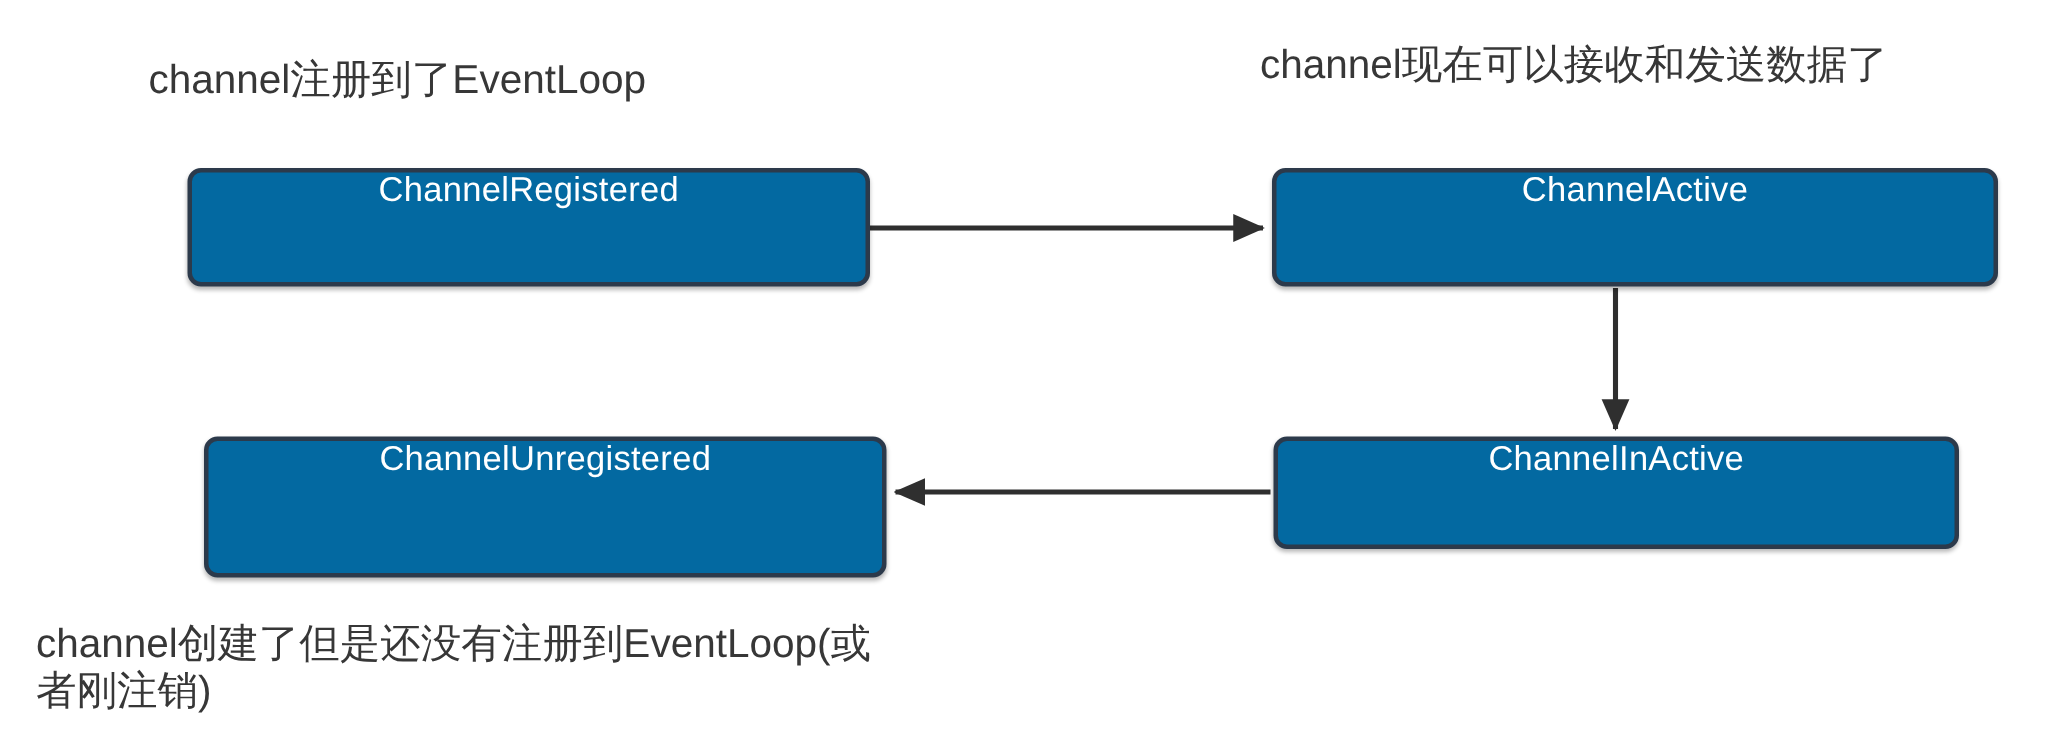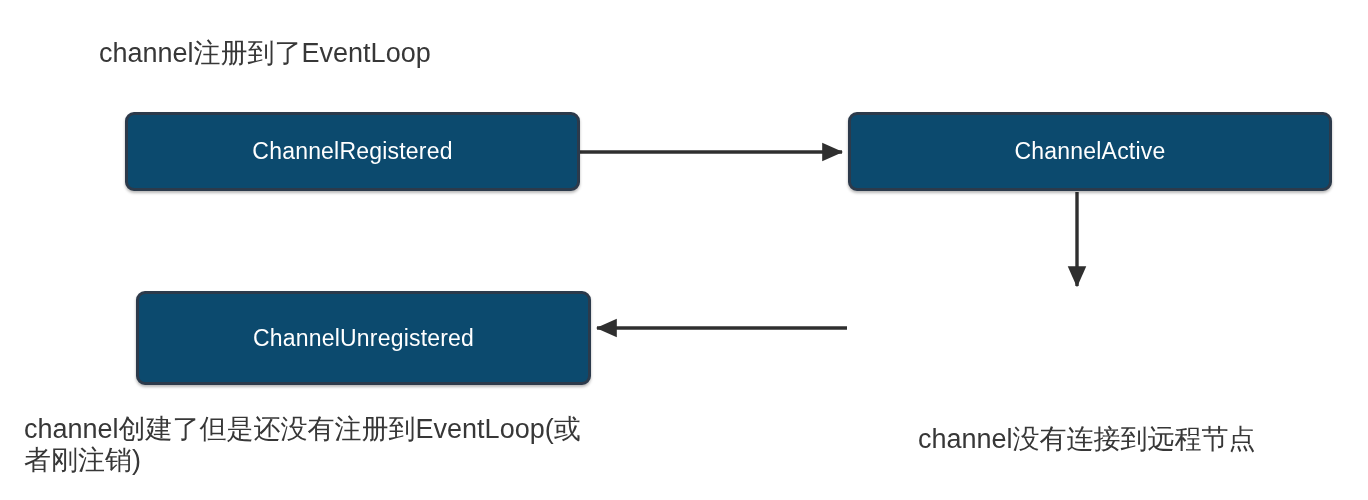--- a/index.html
+++ b/index.html
@@ -25,25 +25,25 @@
     left: 0;
     top: 0;
     width: 1368px;
     height: 500px;
     pointer-events: none;
   }
 
   
   .node {
     position: absolute;
-    background: #0c4a6e;
+    background: #0369a1;
     border: 3px solid #2c3a4b;
     border-radius: 9px;
     display: flex;
-    align-items: center;
+    align-items: flex-start;
     justify-content: center;
     box-shadow: 0 2px 3px rgba(0,0,0,0.28);
     z-index: 2;
   }
   .node-label {
     color: #ffffff;
     font-size: 23px;
     font-weight: 400;
     letter-spacing: 0.2px;
     line-height: 1;
@@ -99,22 +99,25 @@
   </div>
 
   <div class="node" id="node-active">
     <span class="node-label">ChannelActive</span>
   </div>
 
   <div class="node" id="node-unregistered">
     <span class="node-label">ChannelUnregistered</span>
   </div>
 
+  <div class="node" id="node-inactive">
+    <span class="node-label">ChannelInActive</span>
+  </div>
 
   <div class="caption" id="caption-registered">channel注册到了EventLoop</div>
 
+  <div class="caption" id="caption-active">channel现在可以接收和发送数据了</div>
 
   <div class="caption" id="caption-unregistered">channel创建了但是还没有注册到EventLoop(或
 者刚注销)</div>
 
-  <div class="caption" id="caption-inactive">channel没有连接到远程节点</div>
 
 </div>
 
 </body></html>

